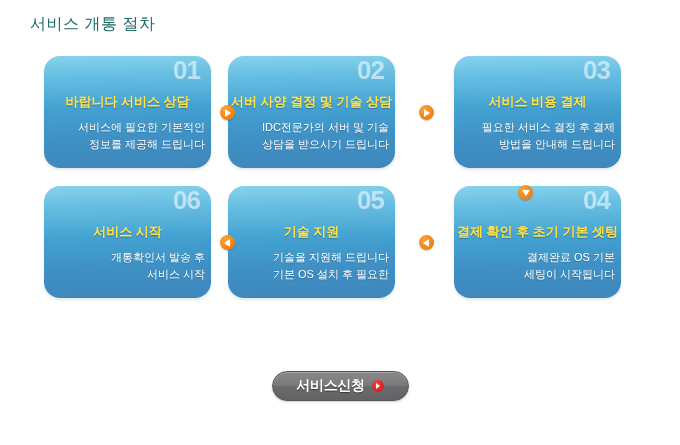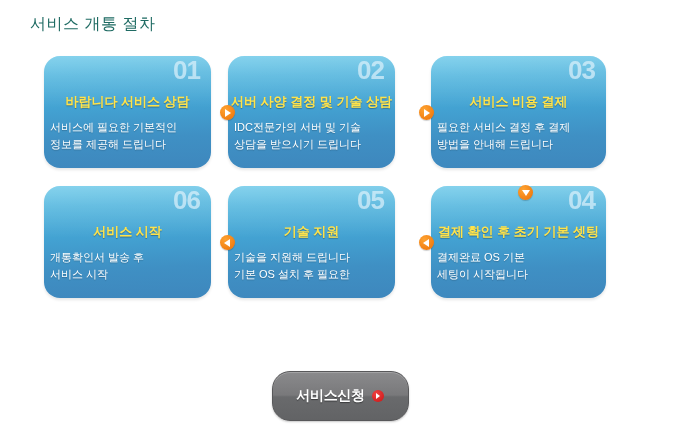--- a/index.html
+++ b/index.html
@@ -72,21 +72,21 @@
     content: "";
     position: absolute;
     left: 0; right: 0; top: 0;
     height: 46%;
     background: linear-gradient(180deg, rgba(255,255,255,0.22), rgba(255,255,255,0));
     pointer-events: none;
   }
 
   .card.col-1 { left: 44px;  }
   .card.col-2 { left: 228px; }
-  .card.col-3 { left: 431px; padding-left: 8px; }
+  .card.col-3 { left: 454px; }
 
   .card-number {
     position: absolute;
     right: 11px;
     top: 1px;
     font-size: 26px;
     font-weight: bold;
     color: rgba(225,243,252,0.68);
     letter-spacing: -1px;
     line-height: 1;
@@ -105,21 +105,21 @@
     text-shadow: 0 1px 1px rgba(0,0,0,0.30);
     z-index: 2;
     white-space: nowrap;
   }
 
   .card-desc {
     position: absolute;
     left: 6px;
     right: 6px;
     top: 63px;
-    text-align: left;
+    text-align: right;
     font-size: 11px;
     line-height: 17px;
     color: #ffffff;
     text-shadow: 0 1px 1px rgba(0,0,0,0.22);
     z-index: 2;
   }
   .card-desc span { display: block; white-space: nowrap; }
 
   
   .arrow {
@@ -170,21 +170,21 @@
     right: 0;
     top: 371px;
     text-align: center;
   }
   .apply-button {
     display: inline-flex;
     align-items: center;
     justify-content: center;
     gap: 7px;
     width: 137px;
-    height: 50px;
+    height: 30px;
     border: 1px solid #58585a;
     border-radius: 18px;
     background: linear-gradient(180deg, #8a8a8c 0%, #79797b 48%, #696a6c 52%, #626365 100%);
     box-shadow: inset 0 1px 0 rgba(255,255,255,0.22), 0 1px 2px rgba(0,0,0,0.22);
     cursor: pointer;
     box-sizing: border-box;
   }
   .apply-label {
     font-size: 14px;
     font-weight: bold;

